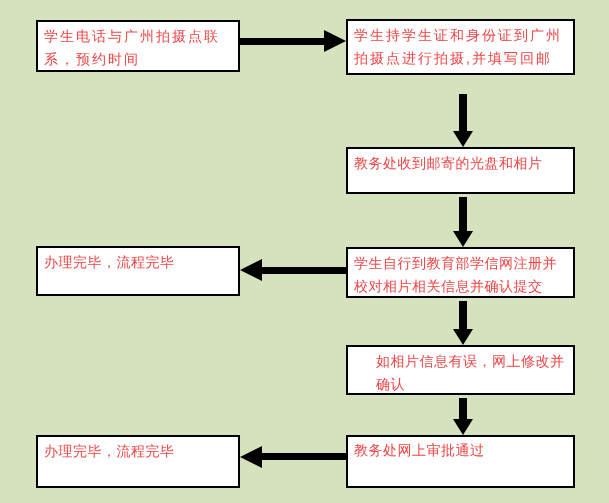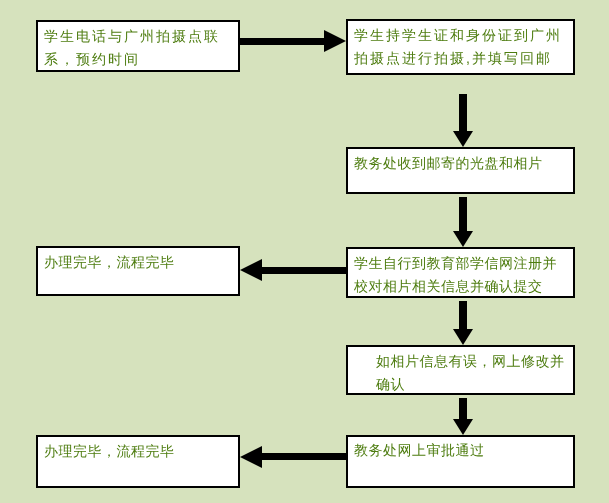--- a/index.html
+++ b/index.html
@@ -12,21 +12,21 @@
     width: 609px;
     height: 503px;
     background: #d6e2bd;
     overflow: hidden;
   }
   .node {
     position: absolute;
     box-sizing: border-box;
     background: #ffffff;
     border: 2px solid #000000;
-    color: #4d7c0f;
+    color: #ef4444;
     font-size: 14px;
     line-height: 23px;
     padding: 3px 6px;
     white-space: pre-line;
     overflow: hidden;
   }
   .node.ls-wide { letter-spacing: 2px; }
   .node.ls-tight { letter-spacing: 0.5px; }
   .arrow { position: absolute; }
   .shaft { position: absolute; background: #000000; }

